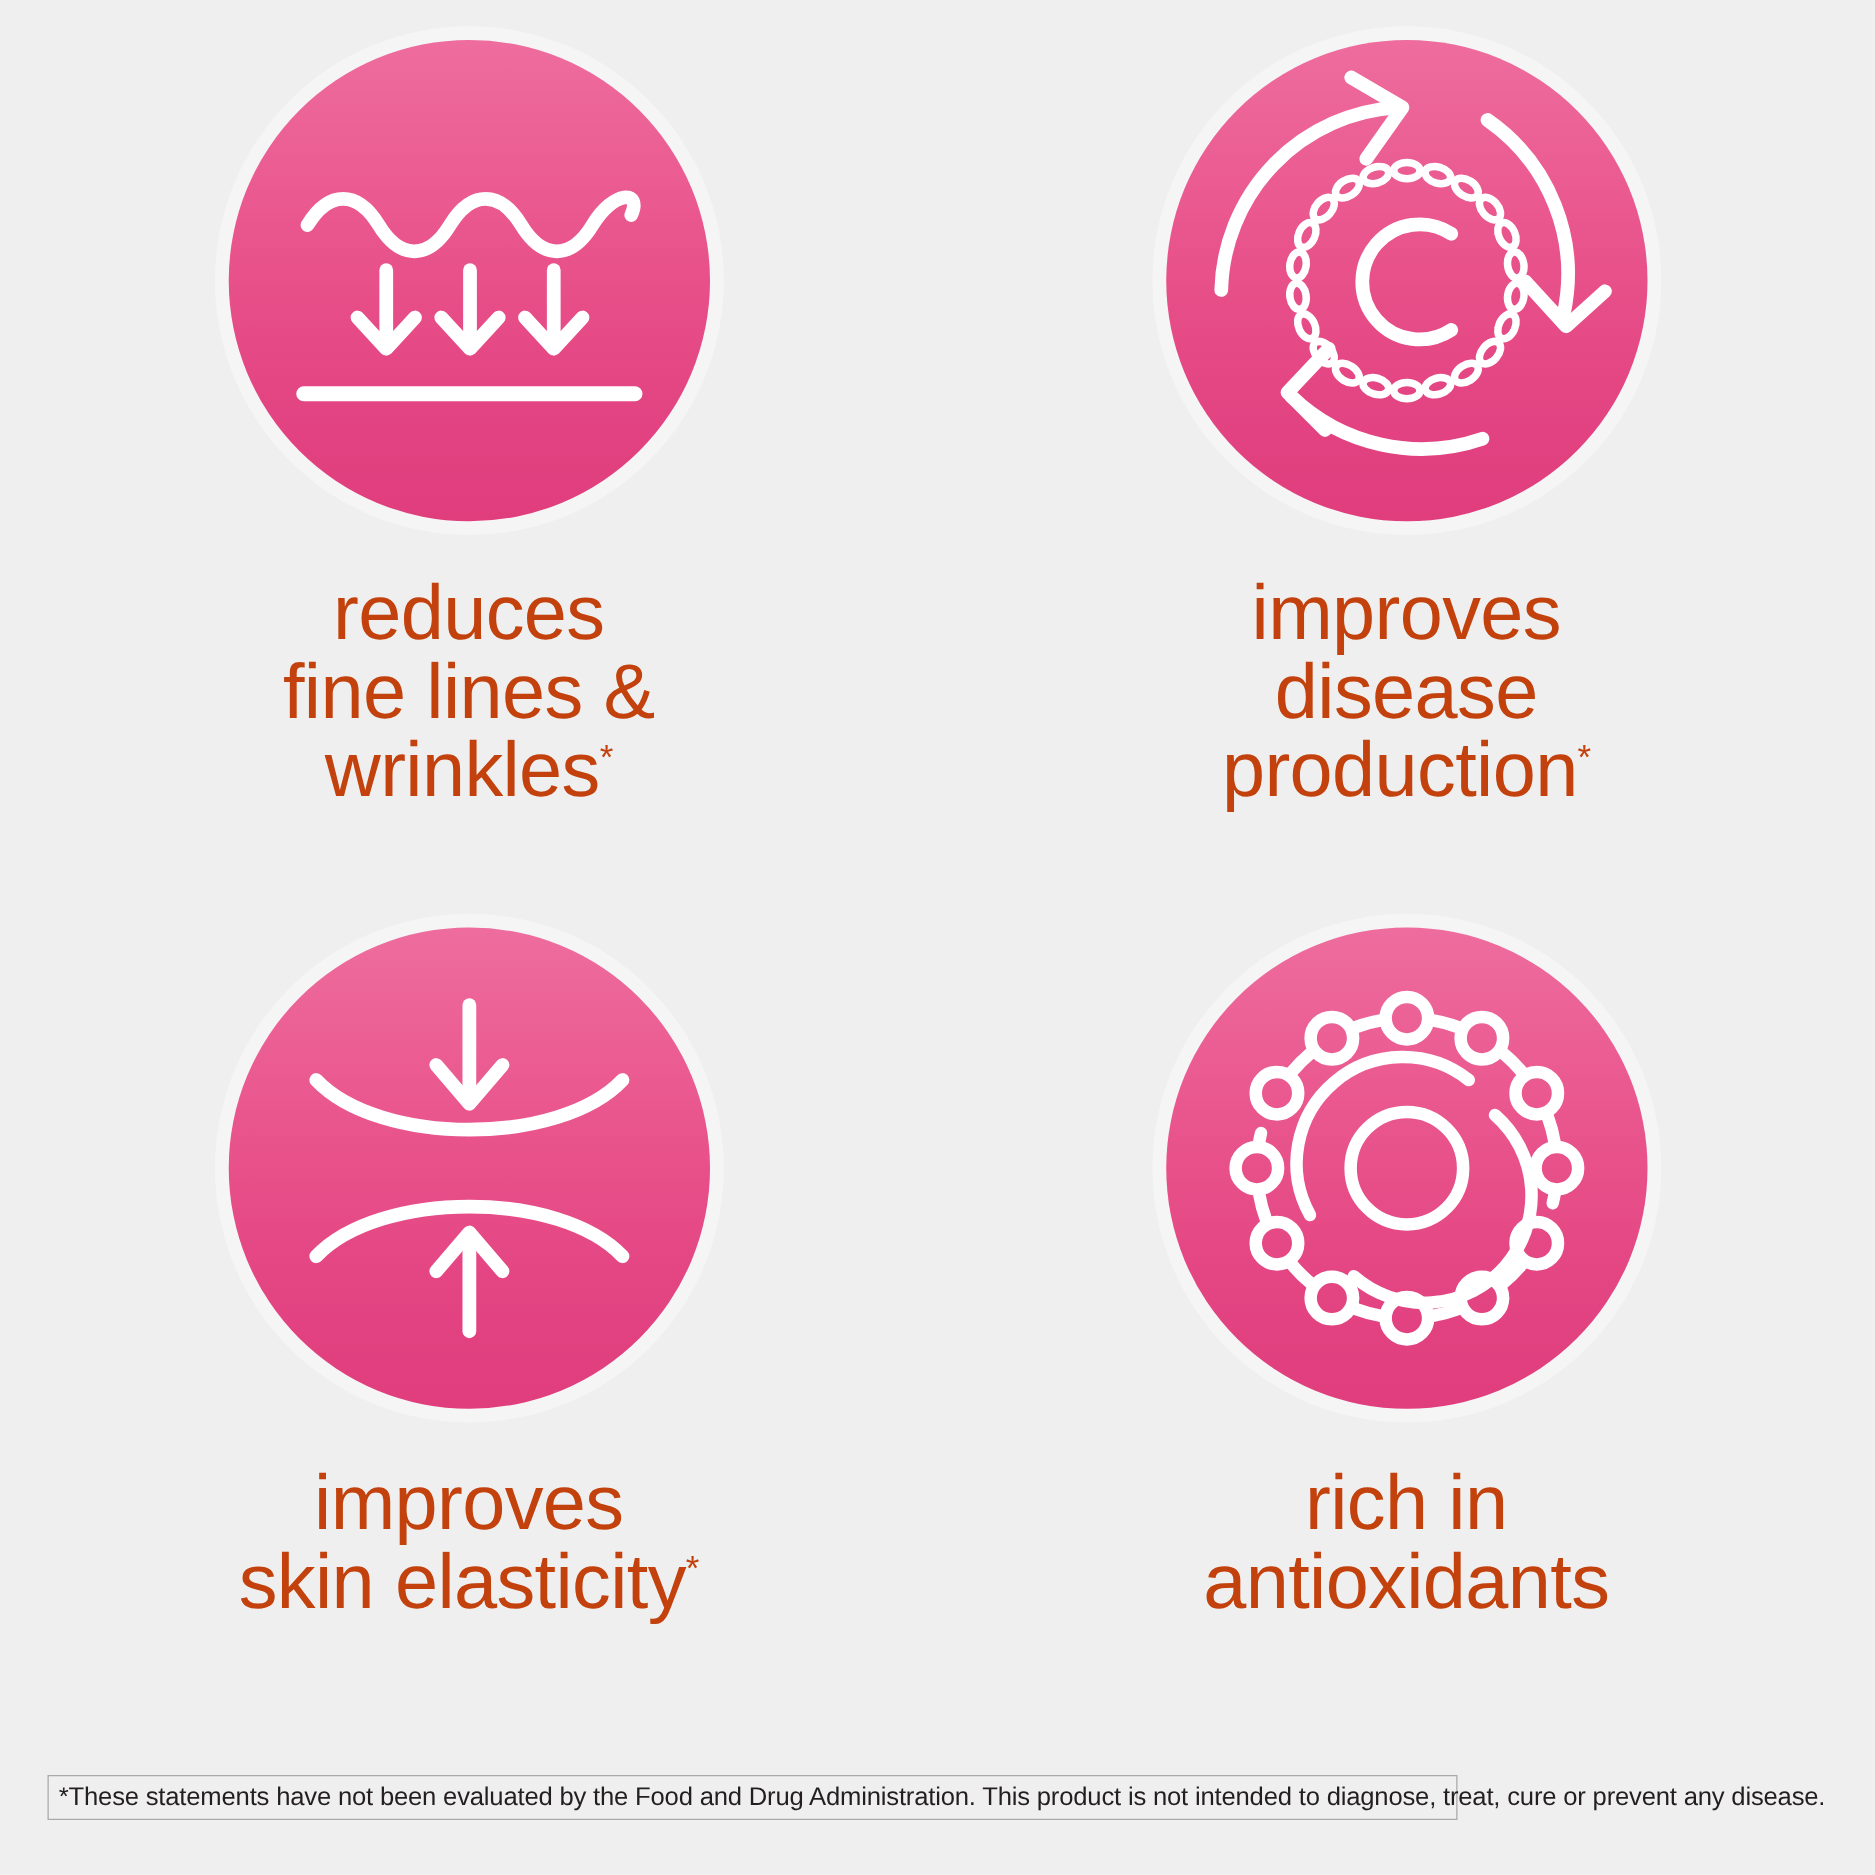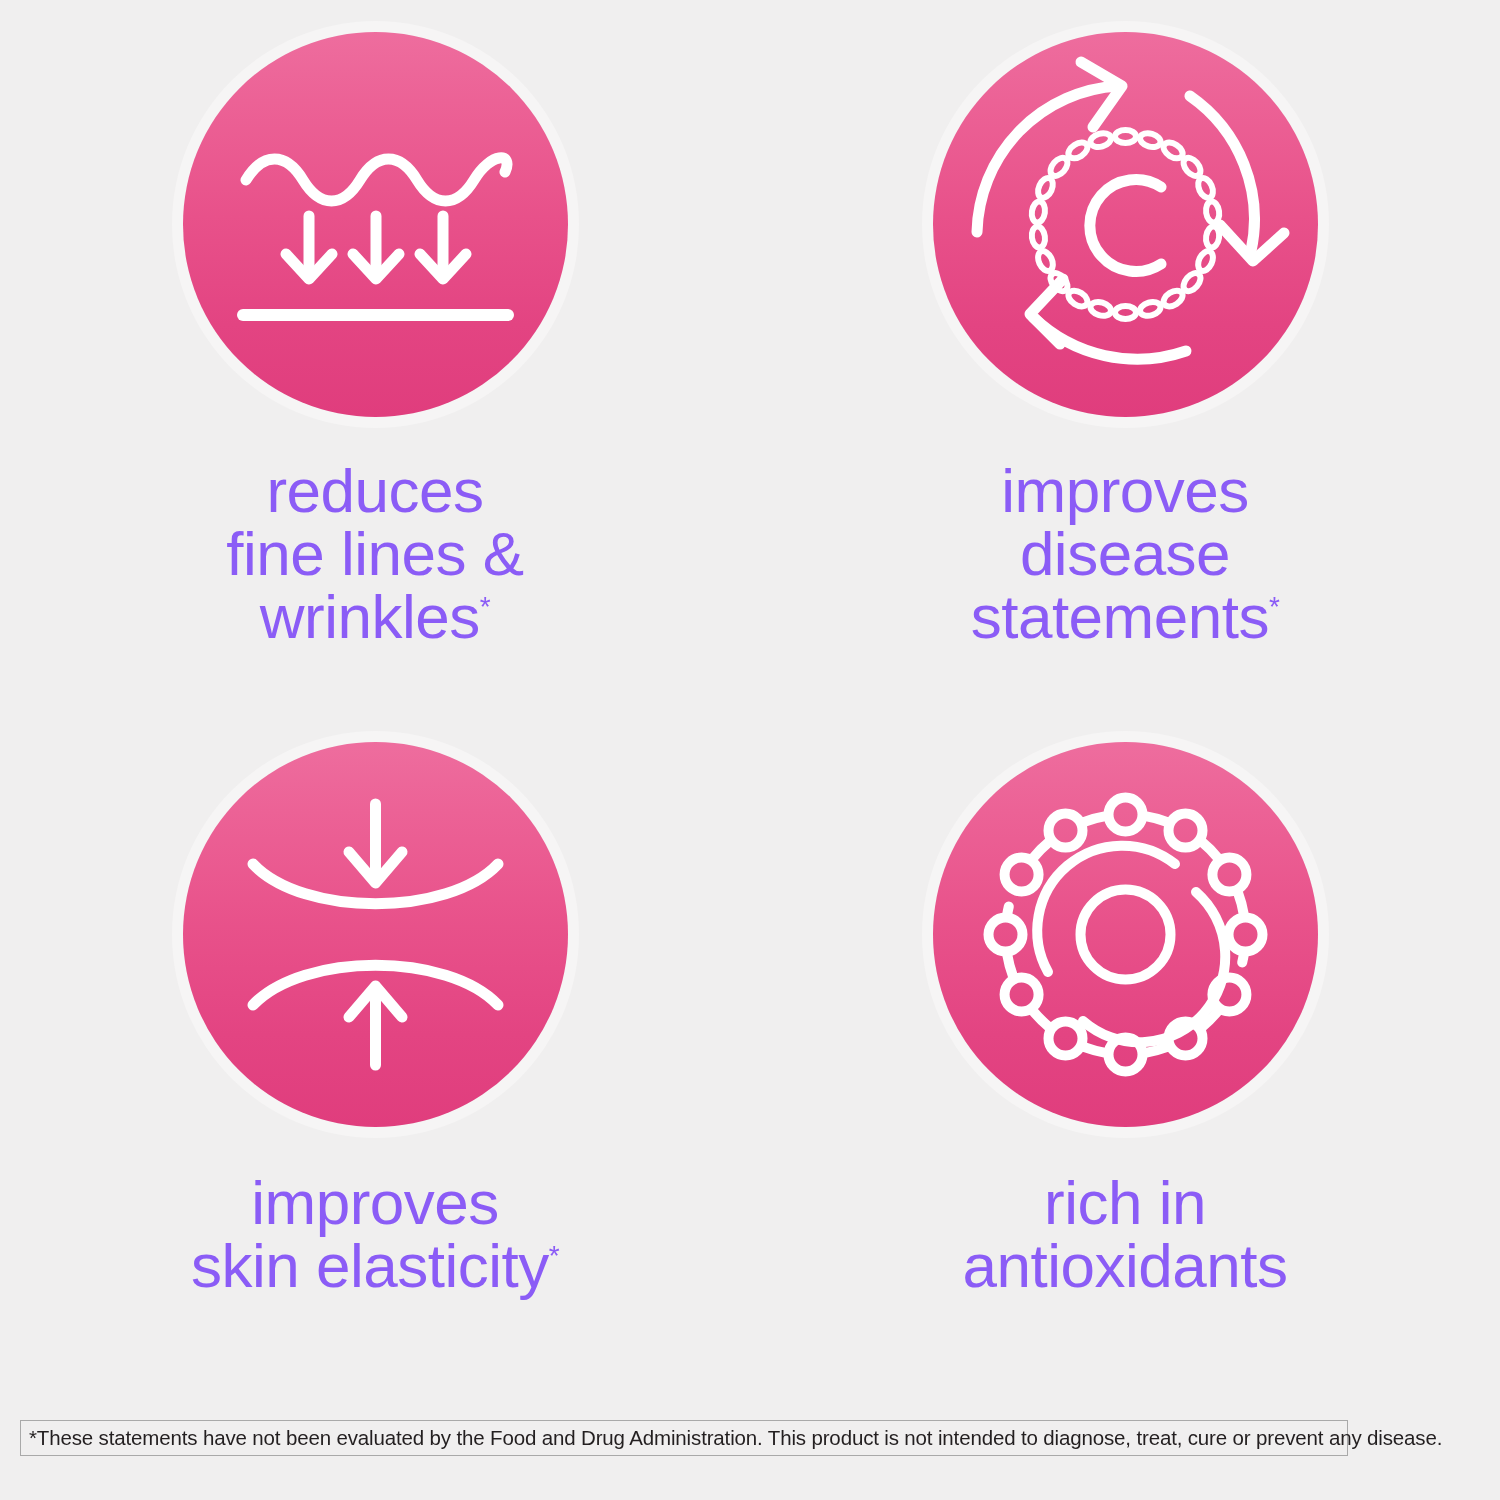--- a/index.html
+++ b/index.html
@@ -51,44 +51,44 @@
     flex: none;
   }
   .badge svg { display: block; width: 385px; height: 385px; }
 
   .benefit-1 .badge { margin-top: 32px; }
   .benefit-2 .badge { margin-top: 32px; }
   .benefit-3 .badge { margin-top: 42px; }
   .benefit-4 .badge { margin-top: 42px; }
 
   .caption {
-    color: #8b5cf6;
+    color: #c2410c;
     font-size: 62px;
     line-height: 1.02;
     text-align: center;
     font-weight: 400;
     letter-spacing: -0.5px;
     white-space: pre-line;
   }
   .benefit-1 .caption { margin-top: 42px; }
   .benefit-2 .caption { margin-top: 42px; }
   .benefit-3 .caption { margin-top: 44px; }
   .benefit-4 .caption { margin-top: 44px; }
 
   .caption .star {
     font-size: 0.45em;
     vertical-align: super;
     line-height: 0;
   }
 
   .disclaimer-box {
     position: absolute;
-    left: 20px;
+    left: 38px;
     top: 1420px;
-    width: 1328px;
+    width: 1128px;
     height: 36px;
     border: 1px solid #a9a9a9;
     background: #f0efef;
     display: flex;
     align-items: center;
     box-sizing: border-box;
     padding-left: 8px;
   }
   .disclaimer-text {
     color: #231f20;
@@ -167,21 +167,21 @@
                 <ellipse cx="144.92" cy="118.47" rx="10.5" ry="6.5" fill="none" stroke="#ffffff" stroke-width="6" transform="rotate(327.27 144.92 118.47)"></ellipse>
                 <ellipse cx="167.71" cy="108.06" rx="10.5" ry="6.5" fill="none" stroke="#ffffff" stroke-width="6" transform="rotate(343.64 167.71 108.06)"></ellipse>
               </g>
           </g>
 
           <path d="M228 155 A46 46 0 1 0 228 232" fill="none" stroke="#ffffff" stroke-width="11" stroke-linecap="round"></path>
         </svg>
       </div>
       <div class="caption"><span>improves</span>
 <span>disease</span>
-<span>statements</span><span class="star">*</span></div>
+<span>production</span><span class="star">*</span></div>
     </div>
 
     <div class="benefit benefit-4">
       <div class="badge">
         <svg viewBox="0 0 385 385">
           <g fill="none" stroke="#ffffff" stroke-linecap="round" stroke-linejoin="round" stroke-width="11">
 
             <line x1="192.5" y1="62" x2="192.5" y2="140"></line>
             <polyline points="166,110 192.5,141 219,110"></polyline>
 

